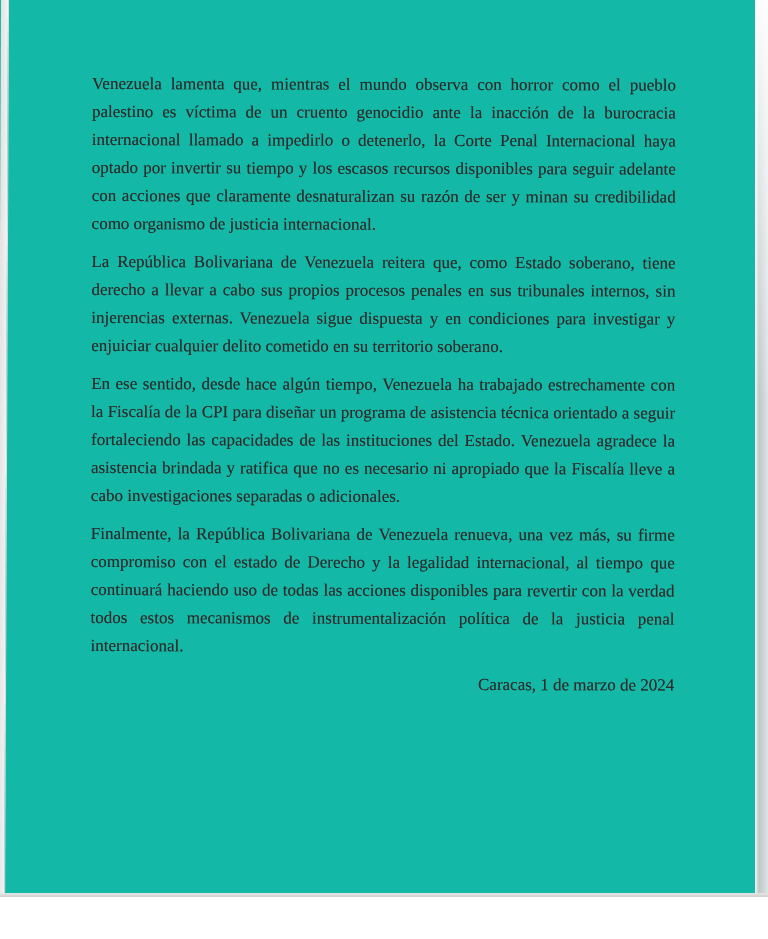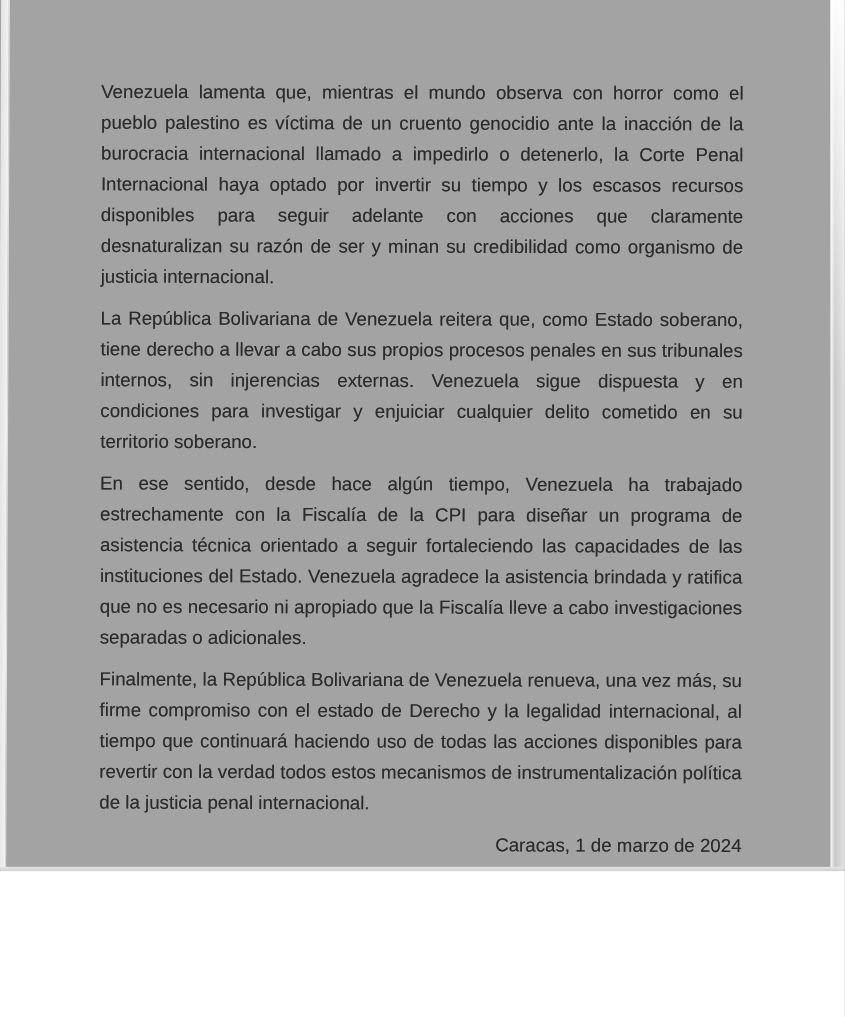--- a/index.html
+++ b/index.html
@@ -3,24 +3,24 @@
 <meta charset="utf-8">
 <style>
   html, body {
     margin: 0;
     padding: 0;
     background: #ffffff;
   }
   .photo {
     position: relative;
     width: 768px;
-    height: 792px;
-    background: #a3a3a3;
+    height: 897px;
+    background: #14b8a6;
     overflow: hidden;
-    font-family: Liberation Sans, sans-serif;
+    font-family: Liberation Serif, serif;
   }
   
   .edge-left {
     position: absolute;
     left: -1px;
     top: -4px;
     width: 7px;
     height: 947px;
     background: linear-gradient(to right, #e3e3e3, #ededed 70%, #f3f3f3);
     border-right: 1px solid #dcdcdc;

